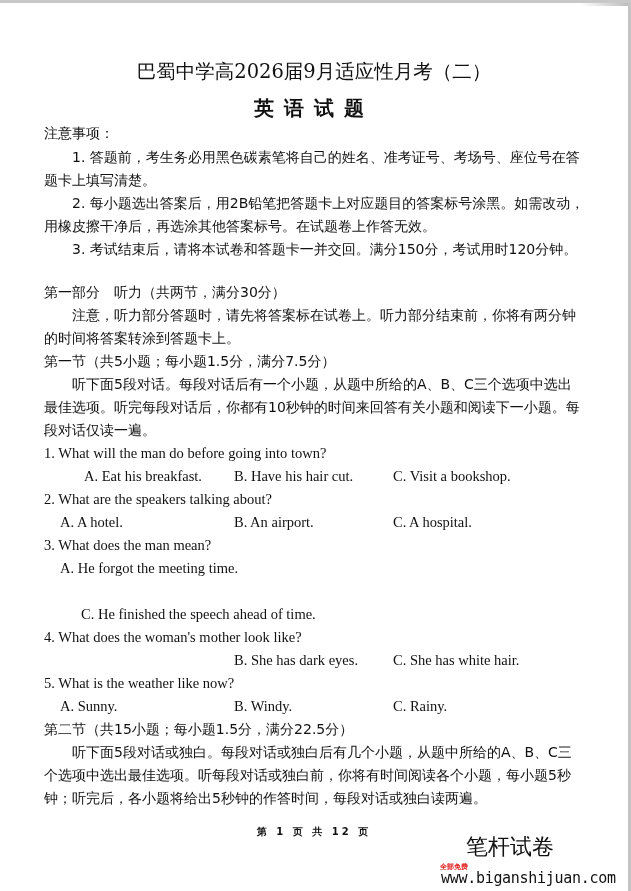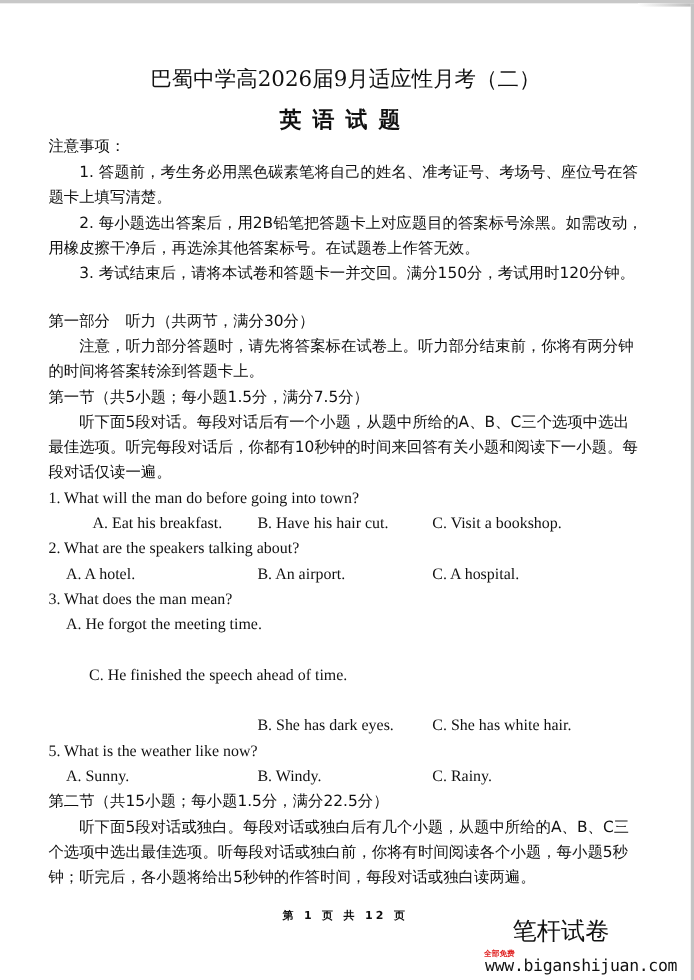--- a/index.html
+++ b/index.html
@@ -64,20 +64,21 @@
 
   <div class="line en" style="top:490px;">2. What are the speakers talking about?</div>
   <div class="opt" style="top:513px; left:60px;">A. A hotel.</div>
   <div class="opt" style="top:513px; left:234px;">B. An airport.</div>
   <div class="opt" style="top:513px; left:393px;">C. A hospital.</div>
 
   <div class="line en" style="top:536px;">3. What does the man mean?</div>
   <div class="opt" style="top:559px; left:60px;">A. He forgot the meeting time.</div>
   <div class="opt" style="top:605px; left:60px;margin-left:21px;">C. He finished the speech ahead of time.</div>
 
+  <div class="line en" style="top:628px;">4. What does the woman's mother look like?</div>
   <div class="opt" style="top:651px; left:234px;">B. She has dark eyes.</div>
   <div class="opt" style="top:651px; left:393px;">C. She has white hair.</div>
 
   <div class="line en" style="top:674px;">5. What is the weather like now?</div>
   <div class="opt" style="top:697px; left:60px;">A. Sunny.</div>
   <div class="opt" style="top:697px; left:234px;">B. Windy.</div>
   <div class="opt" style="top:697px; left:393px;">C. Rainy.</div>
 
   <div class="line bold zh" style="top:720px;">第二节（共15小题；每小题1.5分，满分22.5分）</div>
   <div class="line ind zh" style="top:743px;">听下面5段对话或独白。每段对话或独白后有几个小题，从题中所给的A、B、C三</div>

